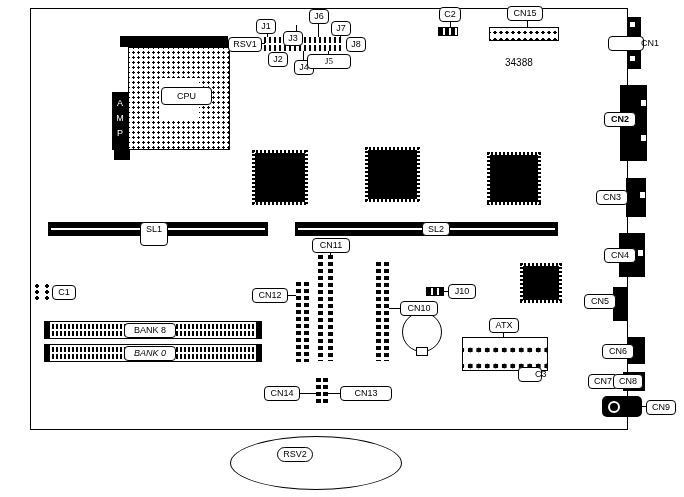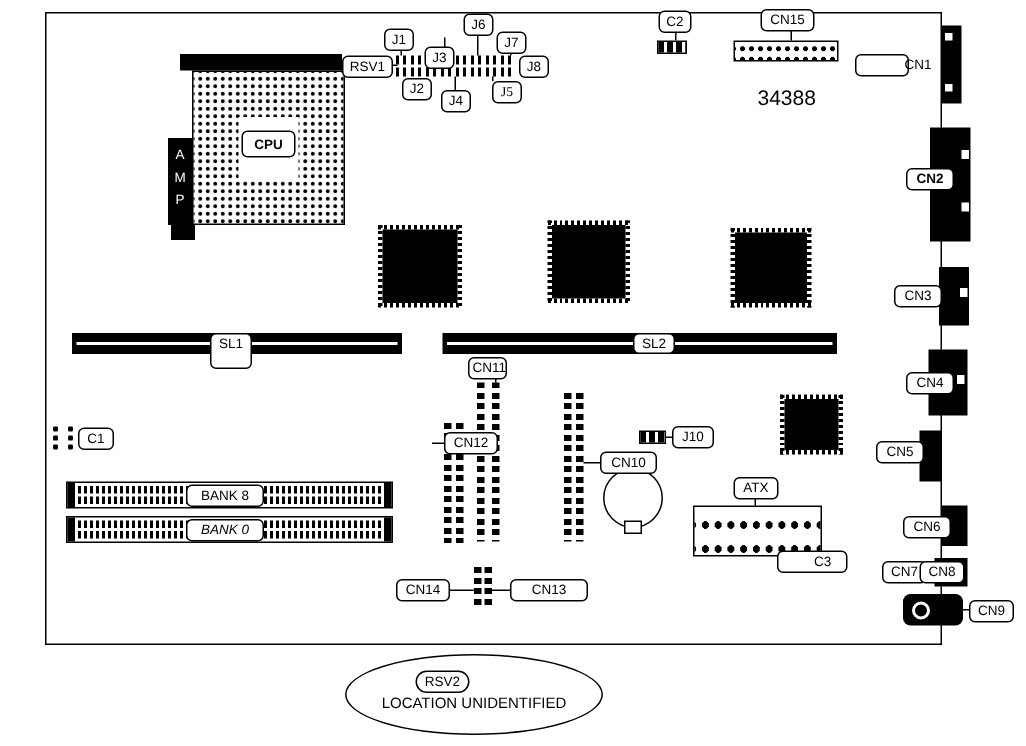--- a/index.html
+++ b/index.html
@@ -1,19 +1,19 @@
 <!DOCTYPE html>
 <html><head>
 <meta charset="utf-8">
 <style>
   html,body{margin:0;padding:0;background:#fff;}
   .stage{position:relative;width:684px;height:497px;background:#fff;font-family:"Liberation Sans",sans-serif;overflow:hidden;color:#000;}
   .board{position:absolute;left:30px;top:8px;width:596px;height:420px;border:1px solid #000;z-index:0;}
   .lbl{position:absolute;box-sizing:border-box;border:1px solid #000;border-radius:4px;background:#fff;font-size:9px;line-height:11px;padding:1px 2px;text-align:center;white-space:nowrap;z-index:6;}
-  .txt{position:absolute;font-size:14px;z-index:6;white-space:nowrap;}
+  .txt{position:absolute;font-size:10px;z-index:6;white-space:nowrap;}
   .blk{position:absolute;background:#000;z-index:3;}
   .ln{position:absolute;background:#000;z-index:2;}
   .pins-strip{position:absolute;background-image:repeating-linear-gradient(to right,#000 0 2px,transparent 2px 5px);z-index:2;}
   .pins-block{position:absolute;background-image:repeating-linear-gradient(to right,#000 0 4px,#fff 4px 6px);border:1px solid #000;box-sizing:border-box;z-index:3;background-color:#fff;}
   .dots{position:absolute;box-sizing:border-box;z-index:3;background-repeat:repeat;}
   .dots.bordered{border:1px solid #000;}
   .hdr-v{position:absolute;z-index:3;background-image:repeating-linear-gradient(to bottom,#000 0 4px,transparent 4px 7px),repeating-linear-gradient(to bottom,#000 0 4px,transparent 4px 7px);background-size:5px 100%,5px 100%;background-position:left top,right top;background-repeat:no-repeat;}
   .qfp{position:absolute;z-index:3;background:
       repeating-linear-gradient(to right,#000 0 2px,transparent 2px 4px) top/100% 3px no-repeat,
       repeating-linear-gradient(to right,#000 0 2px,transparent 2px 4px) bottom/100% 3px no-repeat,
@@ -42,57 +42,57 @@
 <body>
 
 <div class="stage">
 
   <div class="board"></div>
 
   <div class="blk" style="left:120px;top:36px;width:108px;height:11px;"></div>
   <div class="cpu-socket">
     <div class="cpu-center"></div>
   </div>
-  <div class="lbl" style="left:161px;top:87px;width:36px;height:18px;line-height:14px;font-weight:bold;">CPU</div>
+  <div class="lbl" style="left:161px;top:87px;width:51px;height:18px;line-height:14px;">CPU</div>
   <div class="amp">AMP</div>
   <div class="blk" style="left:114px;top:150px;width:16px;height:10px;"></div>
 
   <div class="pins-strip" style="left:264px;top:37px;width:80px;height:6px;"></div>
   <div class="pins-strip" style="left:264px;top:45px;width:80px;height:6px;"></div>
   <div class="ln" style="left:262px;top:43px;width:3px;height:1px;"></div>
   <div class="ln" style="left:267px;top:33px;width:1px;height:4px;"></div>
   <div class="ln" style="left:296px;top:25px;width:1px;height:12px;"></div>
   <div class="ln" style="left:318px;top:23px;width:1px;height:14px;"></div>
   <div class="ln" style="left:340px;top:35px;width:1px;height:2px;"></div>
   <div class="ln" style="left:303px;top:51px;width:1px;height:9px;"></div>
   <div class="ln" style="left:328px;top:51px;width:1px;height:3px;"></div>
   <div class="lbl" style="left:256px;top:19px;width:20px;">J1</div>
   <div class="lbl" style="left:283px;top:11px;width:20px;margin-top:20px;">J3</div>
   <div class="lbl" style="left:309px;top:9px;width:20px;">J6</div>
   <div class="lbl" style="left:331px;top:21px;width:20px;">J7</div>
   <div class="lbl" style="left:228px;top:37px;width:34px;">RSV1</div>
   <div class="lbl" style="left:268px;top:52px;width:20px;">J2</div>
   <div class="lbl" style="left:294px;top:60px;width:20px;">J4</div>
-  <div class="lbl" style="left:328px;top:54px;width:20px;font-family:Liberation Serif, serif;">J5</div>
+  <div class="lbl" style="left:307px;top:54px;width:44px;font-family:Liberation Serif, serif;">J5</div>
   <div class="lbl" style="left:346px;top:37px;width:20px;">J8</div>
 
   <div class="lbl" style="left:439px;top:7px;width:22px;">C2</div>
   <div class="ln" style="left:450px;top:20px;width:1px;height:7px;"></div>
   <div class="pins-block" style="left:438px;top:27px;width:20px;height:9px;"></div>
 
   <div class="lbl" style="left:507px;top:6px;width:36px;">CN15</div>
   <div class="ln" style="left:527px;top:19px;width:1px;height:8px;"></div>
   <div class="dots bordered" style="left:489px;top:27px;width:70px;height:14px;background-image:radial-gradient(circle,#000 1.6px,transparent 1.8px);background-size:6px 7px;background-position:2px 1px;"></div>
 
   <div class="txt" style="left:505px;top:57px;">34388</div>
 
   <div class="blk" style="left:628px;top:17px;width:13px;height:52px;"></div>
   <div class="notch" style="left:630px;top:22px;width:5px;height:5px;"></div>
   <div class="notch" style="left:630px;top:56px;width:5px;height:5px;"></div>
-  <div class="lbl" style="left:570px;top:36px;width:32px;padding-left:32px;">CN1</div>
+  <div class="lbl" style="left:608px;top:36px;width:32px;padding-left:32px;">CN1</div>
 
   <div class="blk" style="left:620px;top:85px;width:27px;height:76px;"></div>
   <div class="notch" style="left:641px;top:100px;width:5px;height:6px;"></div>
   <div class="notch" style="left:641px;top:135px;width:5px;height:6px;"></div>
   <div class="lbl" style="left:604px;top:112px;width:32px;font-weight:bold;">CN2</div>
 
   <div class="blk" style="left:626px;top:178px;width:20px;height:39px;"></div>
   <div class="notch" style="left:640px;top:192px;width:5px;height:6px;"></div>
   <div class="lbl" style="left:596px;top:190px;width:32px;">CN3</div>
 
@@ -138,44 +138,43 @@
   <div class="dimm" style="left:44px;top:344px;width:218px;height:18px;">
     <div class="tab l"></div>
     <div class="band b1"></div>
     <div class="band b2"></div>
     <div class="tab r"></div>
   </div>
   <div class="lbl" style="left:124px;top:346px;width:52px;font-style:italic;">BANK 0</div>
 
   <div class="hdr-v" style="left:296px;top:282px;width:13px;height:80px;"></div>
   <div class="ln" style="left:288px;top:295px;width:8px;height:1px;"></div>
-  <div class="lbl" style="left:252px;top:288px;width:36px;margin-left:44px;">CN12</div>
+  <div class="lbl" style="left:252px;top:288px;width:36px;">CN12</div>
 
   <div class="hdr-v" style="left:318px;top:255px;width:15px;height:106px;"></div>
   <div class="ln" style="left:330px;top:251px;width:1px;height:4px;"></div>
-  <div class="lbl" style="left:312px;top:238px;width:26px;">CN11</div>
+  <div class="lbl" style="left:312px;top:238px;width:38px;">CN11</div>
 
   <div class="hdr-v" style="left:376px;top:262px;width:13px;height:99px;"></div>
   <div class="ln" style="left:389px;top:308px;width:11px;height:1px;"></div>
   <div class="lbl" style="left:400px;top:301px;width:38px;">CN10</div>
 
   <div class="pins-block" style="left:426px;top:287px;width:18px;height:9px;"></div>
   <div class="ln" style="left:444px;top:291px;width:4px;height:1px;"></div>
   <div class="lbl" style="left:448px;top:284px;width:28px;">J10</div>
 
   <div class="battery"></div>
 
   <div class="lbl" style="left:489px;top:318px;width:30px;">ATX</div>
   <div class="ln" style="left:503px;top:332px;width:1px;height:5px;"></div>
   <div class="dots bordered" style="left:462px;top:337px;width:86px;height:34px;background-image:radial-gradient(circle,#000 2.4px,transparent 2.6px);background-size:8.5px 16px;background-position:3px 4px;"></div>
-  <div class="lbl" style="left:518px;top:367px;width:47px;padding-left:16px;">C3</div>
+  <div class="lbl" style="left:518px;top:367px;width:24px;padding-left:16px;">C3</div>
 
   <div class="hdr-v" style="left:316px;top:378px;width:12px;height:26px;"></div>
   <div class="ln" style="left:300px;top:393px;width:16px;height:1px;"></div>
   <div class="ln" style="left:328px;top:393px;width:12px;height:1px;"></div>
   <div class="lbl" style="left:264px;top:386px;width:36px;">CN14</div>
   <div class="lbl" style="left:340px;top:386px;width:52px;">CN13</div>
 
   <div class="ellipse"></div>
   <div class="lbl" style="left:277px;top:447px;width:36px;border-radius:8px;">RSV2</div>
-  <div class="txt" style="left:234px;top:464px;width:164px;text-align:center;font-size:10px;">LOCATION UNIDENTIFIED</div>
 
 </div>
 
 </body></html>

